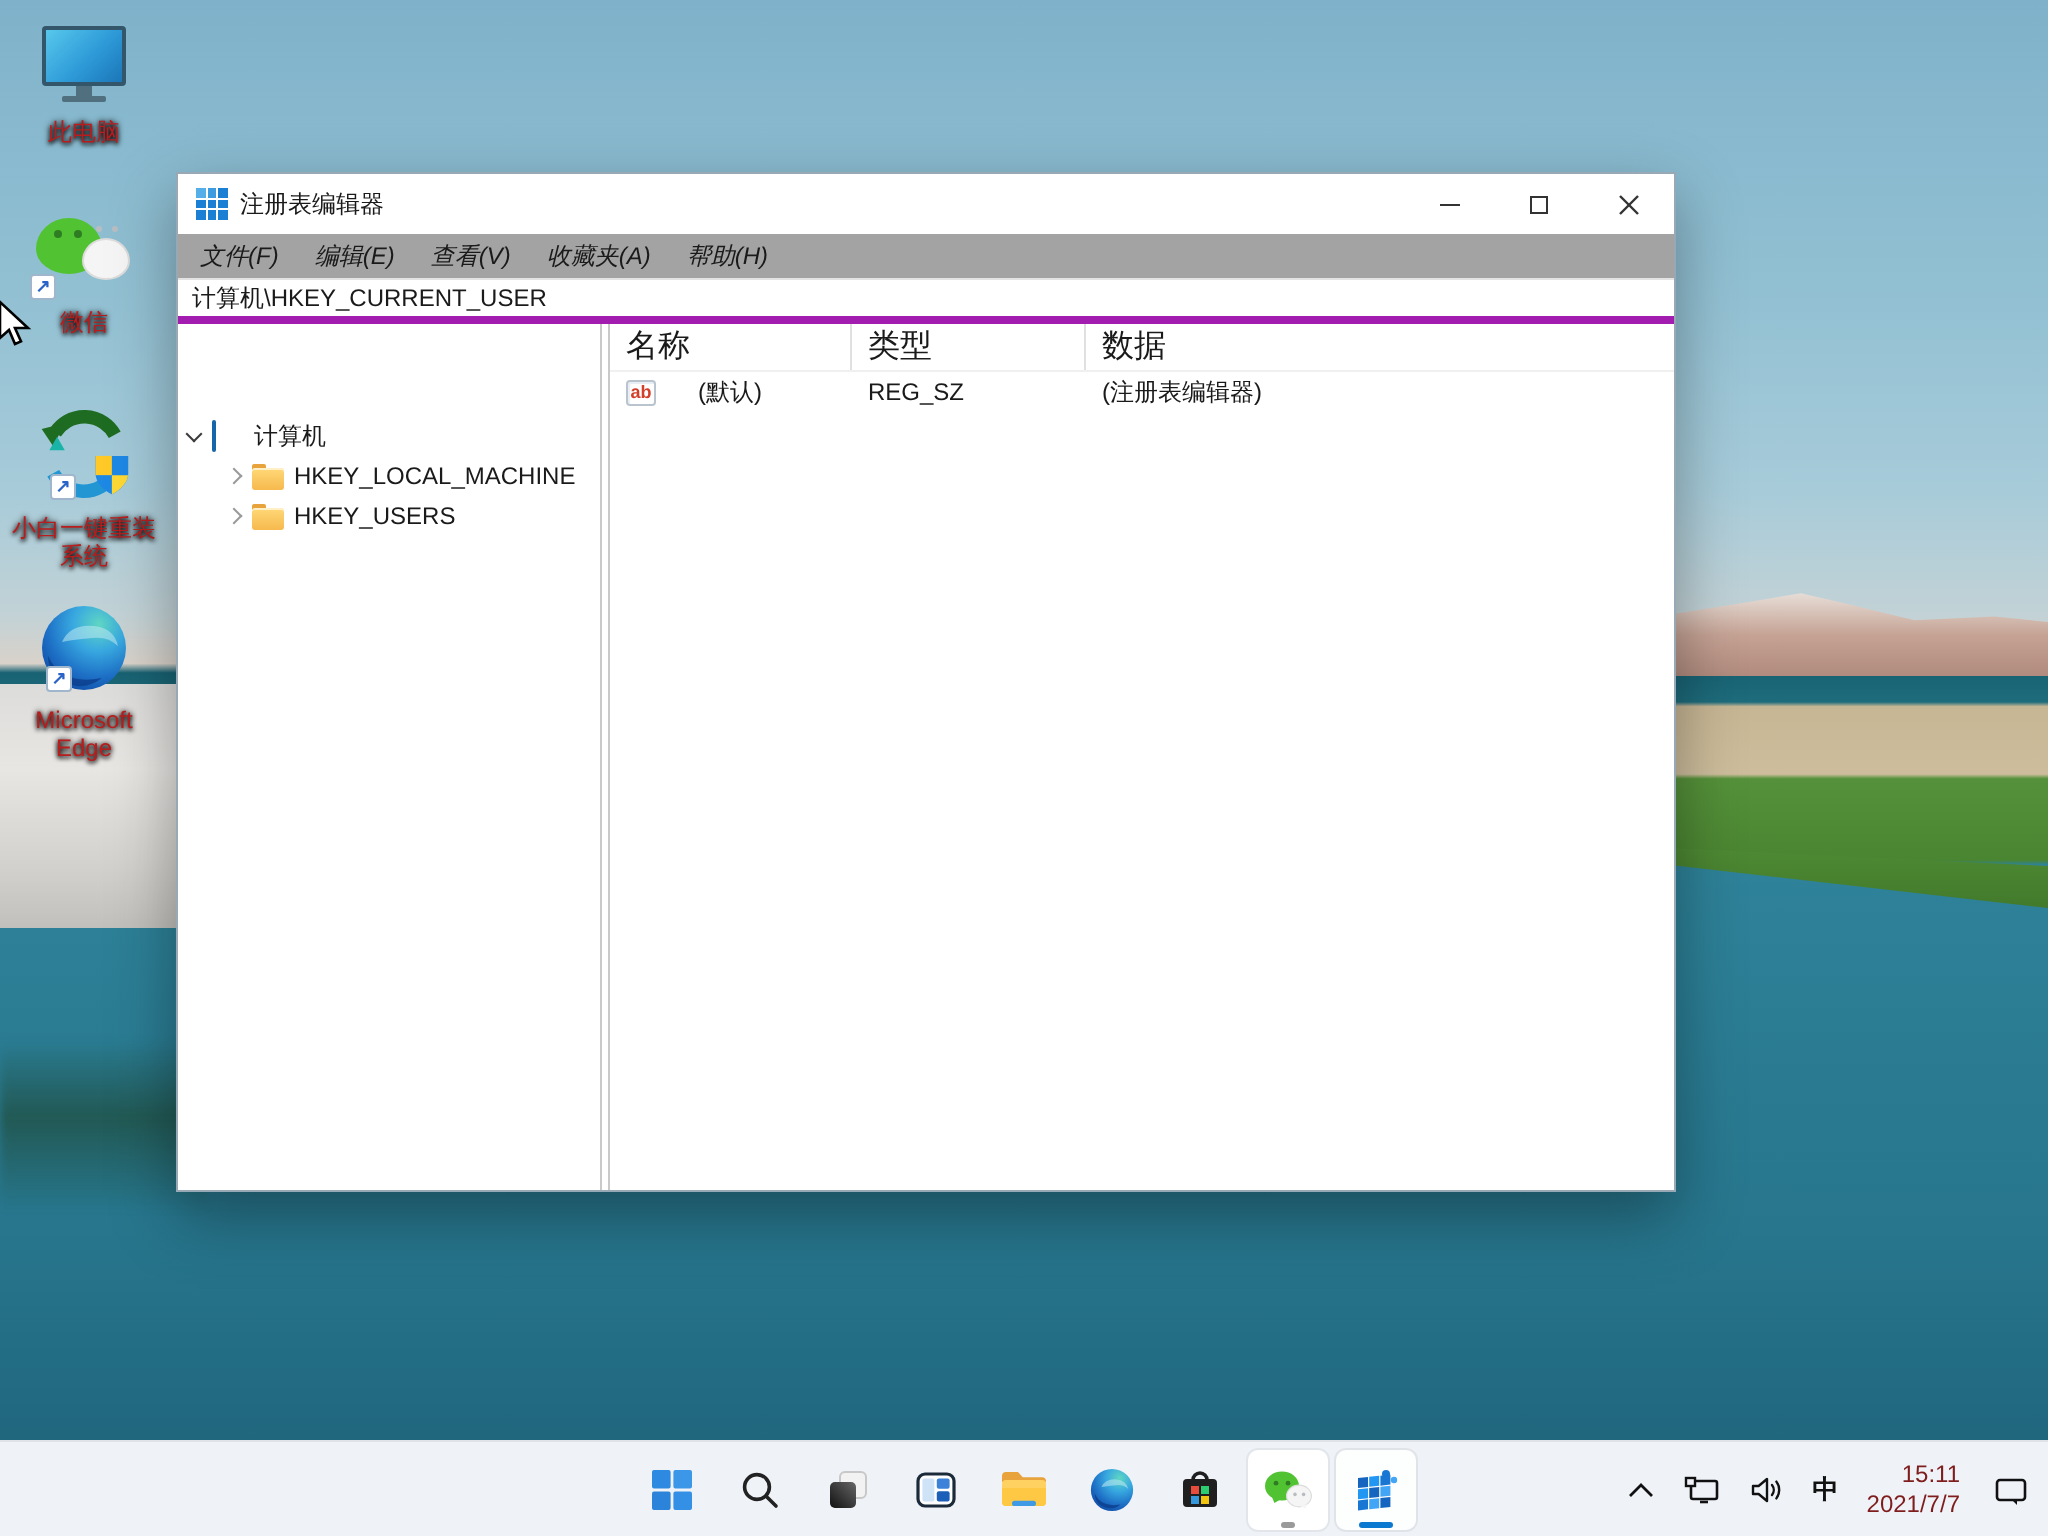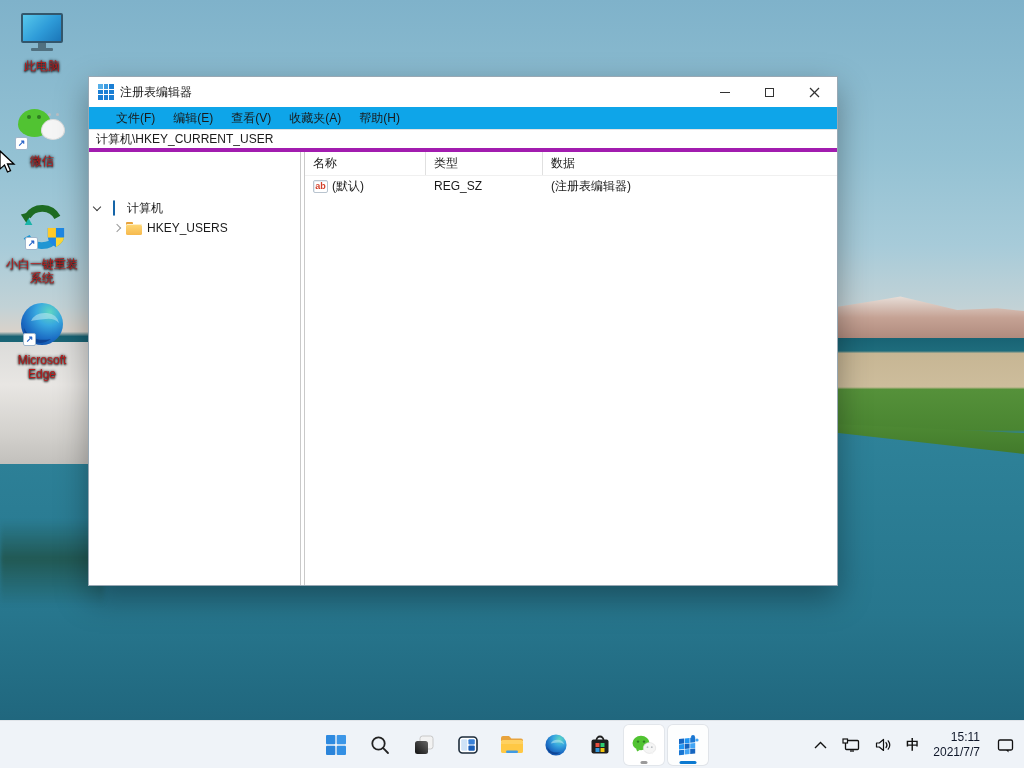--- a/index.html
+++ b/index.html
@@ -55,37 +55,37 @@
     border:4px solid transparent; border-top-color:#f5f5f5; transform:rotate(-18deg); }
   .wx-dot2 { position:absolute; width:3px; height:3px; border-radius:50%; background:#b9bdc2; top:8px; }
 
   
   svg { display:block; }
 
   
   .cursor { position:absolute; left:-2px; top:150px; z-index:60; }
 
   
-  .window { position:absolute; left:88px; top:76px; width:750px; height:510px;
+  .window { position:absolute; left:88px; top:86px; width:750px; height:510px;
     background:#fff; border:1px solid #98a8b4; box-shadow:0 12px 30px rgba(0,0,0,.35);
-    display:flex; flex-direction:column; z-index:10;text-align:center; }
+    display:flex; flex-direction:column; z-index:10; }
   .titlebar { height:30px; display:flex; align-items:center; flex:0 0 auto; background:#fff; }
   .title-icon { margin:0 6px 0 9px; }
   .reg-grid { width:16px; height:16px; display:grid;
     grid-template-columns:repeat(3,1fr); grid-template-rows:repeat(3,1fr); gap:1px; }
   .reg-grid i { background:#1b7fd4; }
   .reg-grid i:nth-child(1){ background:#55aee8; }
   .reg-grid i:nth-child(2){ background:#3d9be0; }
   .title-text { font-size:12px; color:#1a1a1a; }
   .win-controls { margin-left:auto; display:flex; height:100%; }
   .win-btn { width:45px; height:100%; display:flex; align-items:center; justify-content:center; }
   .glyph-min { width:10px; height:1px; background:#333; }
   .glyph-max { width:9px; height:9px; border:1px solid #333; }
-  .menubar { height:22px; display:flex; align-items:center; padding-left:18px;
-    font-size:12px; color:#1a1a1a; flex:0 0 auto; background:#0ea5e9; }
+  .menubar { height:22px; display:flex; align-items:center; padding-left:2px;
+    font-size:12px; color:#1a1a1a; flex:0 0 auto; background:#a3a3a3;font-style:italic; }
   .menu-item { padding:0 9px; line-height:22px; }
   .addressbar { height:23px; border-top:1px solid #e3e3e3; border-bottom:4px solid #a21caf;
     display:flex; align-items:center; flex:0 0 auto; }
   .address-text { font-size:12px; color:#1a1a1a; padding-left:7px; }
   .win-body { flex:1; display:flex; min-height:0; }
   .tree-pane { width:211px; flex:0 0 auto; padding-top:2px; overflow:hidden;margin-top:44px; }
   .splitter { width:5px; flex:0 0 auto; border-left:1px solid #c9c9c9;
     border-right:1px solid #c9c9c9; background:#fff; }
   .list-pane { flex:1; display:flex; flex-direction:column; min-width:0; }
 
@@ -105,27 +105,27 @@
     background:linear-gradient(135deg,#5ec4ea,#2187cc); }
   .mini-pc .std { width:7px; height:2px; background:#4a6a7d; margin:1px auto 0; }
   .folder { width:16px; height:13px; position:relative; flex:0 0 auto; }
   .folder::before { content:""; position:absolute; left:0; top:0; width:7px; height:4px;
     background:#e8a33d; border-radius:1px 1px 0 0; }
   .folder::after { content:""; position:absolute; left:0; top:2px; width:16px; height:11px;
     background:linear-gradient(180deg,#ffd977,#f6b94e); border-radius:1.5px;
     box-shadow:inset 0 1px 0 rgba(255,255,255,.6); }
 
   
-  .list-header { height:24px; display:flex; align-items:center; font-size:12px;
+  .list-header { height:24px; display:flex; align-items:center; font-size:16px;
     color:#1a1a1a; border-bottom:1px solid #f0f0f0; flex:0 0 auto; }
   .col { padding-left:8px; height:100%; display:flex; align-items:center;
     border-right:1px solid #e0e0e0; }
   .col-name { width:121px; } .col-type { width:117px; } .col-data { flex:1; border-right:none;font-family:Liberation Serif, serif; }
   .list-row { height:20px; display:flex; align-items:center; font-size:12px; color:#1a1a1a; }
-  .cell { padding-left:8px; display:flex; align-items:center; overflow:hidden; }
+  .cell { padding-left:8px; display:flex; align-items:center; overflow:hidden;gap:17px; }
   .cell-name { width:121px; } .cell-type { width:117px; } .cell-data { flex:1; }
   .ab-icon { display:inline-flex; align-items:center; justify-content:center;
     width:15px; height:13px; margin-right:4px; font-size:9px; font-weight:bold;
     color:#d23f2a; border:1px solid #b9c4cf; border-radius:2px; background:#fff;
     box-shadow:inset 1px 1px 0 #e8eef4; flex:0 0 auto; }
 
   
   .taskbar { position:absolute; left:0; bottom:0; width:1024px; height:48px;
     background:#eff3f8; border-top:1px solid rgba(0,0,0,.06); z-index:40; }
   .tb-center { position:absolute; left:50%; top:4px; transform:translateX(-50%);
@@ -135,21 +135,21 @@
   .tile.running { background:#ffffff; box-shadow:0 0 0 1px rgba(0,0,0,.05); }
   .tile.active  { background:#fdfefe; box-shadow:0 0 0 1px rgba(0,0,0,.06); }
   .pill { position:absolute; bottom:1px; left:50%; transform:translateX(-50%);
     height:3px; border-radius:2px; }
   .pill.gray { width:7px; background:#9a9a9a; }
   .pill.blue { width:17px; background:#0b79d0; }
   .tray { position:absolute; right:6px; top:0; height:48px; display:flex;
     align-items:center; gap:7px; }
   .tray-btn { display:flex; align-items:center; justify-content:center; padding:4px; }
   .ime { font-size:13px; color:#111; font-weight:bold; padding:4px 3px; }
-  .clock { text-align:right; font-size:12px; color:#0f172a; line-height:15px; padding:0 6px 0 4px; }
+  .clock { text-align:right; font-size:12px; color:#7f1d1d; line-height:15px; padding:0 6px 0 4px; }
 </style>
 </head>
 <body>
 
 <div class="wallpaper">
   <div class="wp-mountains"></div>
   <div class="wp-dunes"></div>
   <div class="wp-grass-right"></div>
   <div class="wp-reflection"></div>
 </div>
@@ -281,20 +281,27 @@
         <span class="chev open"></span>
         <span class="sel-box">
           <span class="mini-pc"><span class="scr"></span><span class="std"></span></span>
           <span class="t-label">计算机</span>
         </span>
       </div>
       <div class="tree-row child">
         <span class="chev"></span>
         <span class="sel-box">
           <span class="folder"></span>
+          <span class="t-label">HKEY_LOCAL_MACHINE</span>
+        </span>
+      </div>
+      <div class="tree-row child">
+        <span class="chev"></span>
+        <span class="sel-box">
+          <span class="folder"></span>
           <span class="t-label">HKEY_USERS</span>
         </span>
       </div>
     </div>
 
     <div class="splitter"></div>
 
     <div class="list-pane">
       <div class="list-header">
         <div class="col col-name">名称</div>

